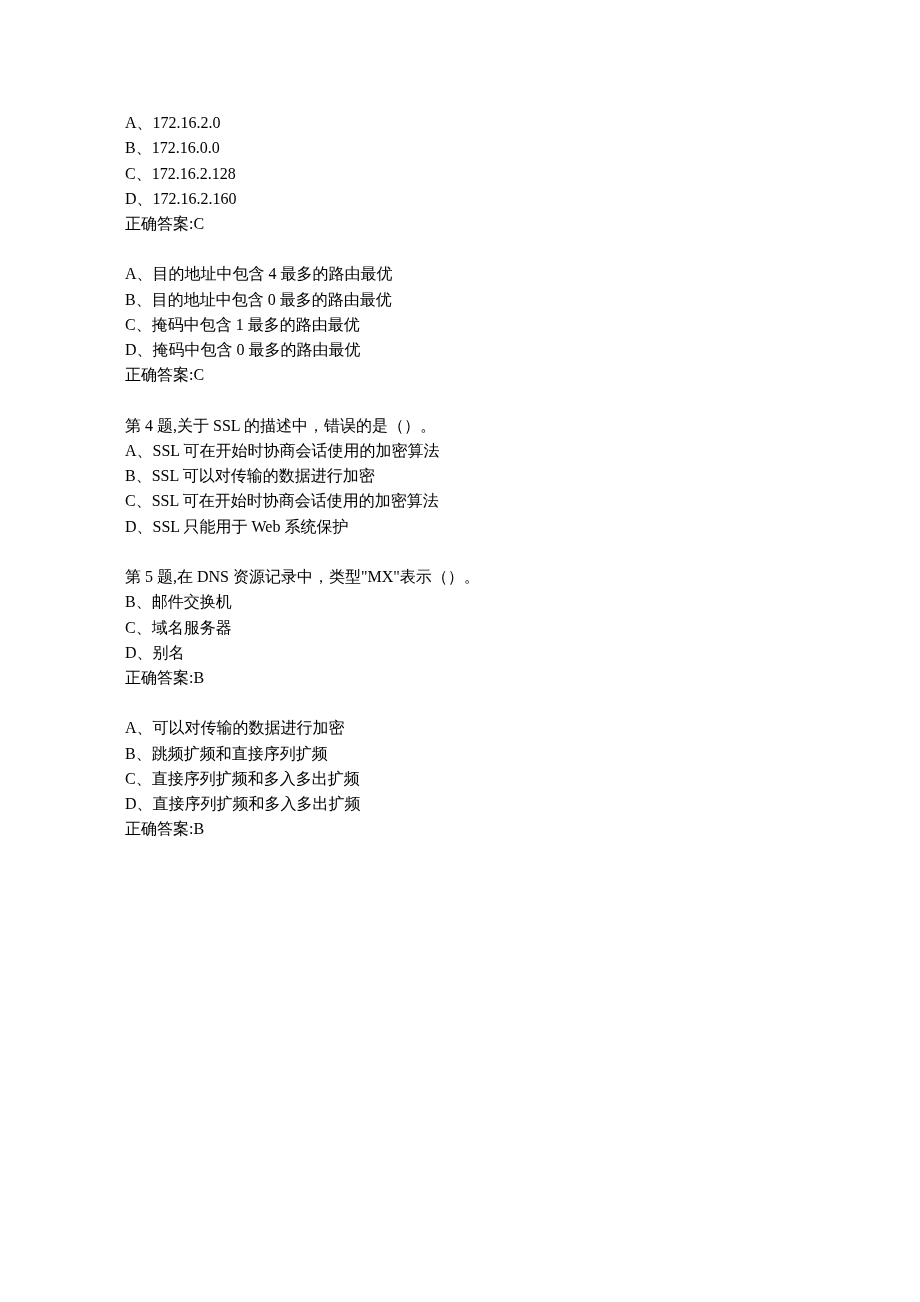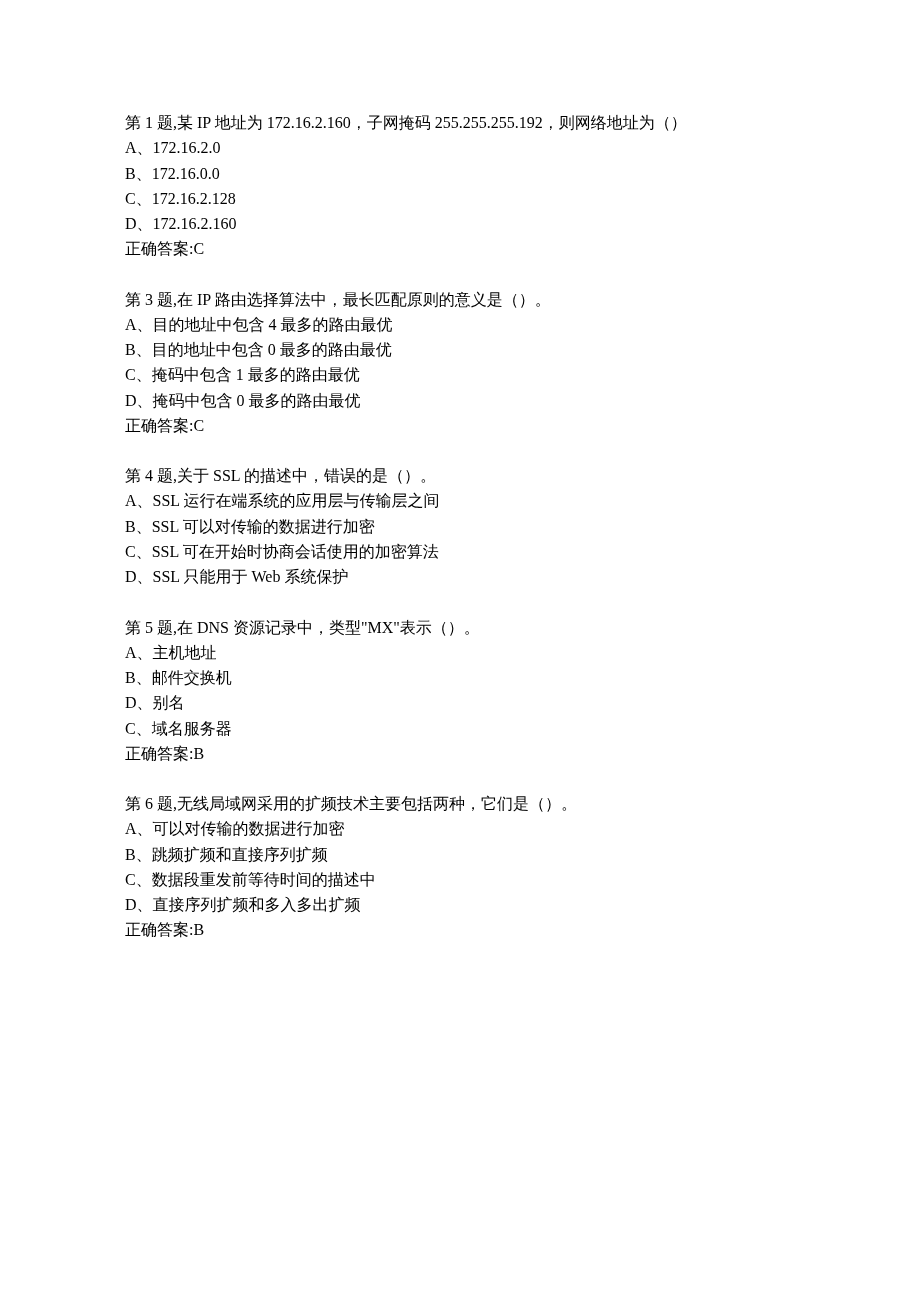--- a/index.html
+++ b/index.html
@@ -30,53 +30,49 @@
   }
 </style>
 </head>
 <body>
 
 <div class="page">
 
 
   <div id="questions">
       <div class="block">
-        <div class="line">第 1 题,某 IP 地址为 172.16.2.160，子网掩码 255.255.255.192，则网络地址为（）</div>
         <div class="line">A、172.16.2.0</div>
         <div class="line">B、172.16.0.0</div>
         <div class="line">C、172.16.2.128</div>
         <div class="line">D、172.16.2.160</div>
         <div class="line">正确答案:C</div>
       </div>
       <div class="block">
-        <div class="line">第 3 题,在 IP 路由选择算法中，最长匹配原则的意义是（）。</div>
         <div class="line">A、目的地址中包含 4 最多的路由最优</div>
         <div class="line">B、目的地址中包含 0 最多的路由最优</div>
         <div class="line">C、掩码中包含 1 最多的路由最优</div>
         <div class="line">D、掩码中包含 0 最多的路由最优</div>
         <div class="line">正确答案:C</div>
       </div>
       <div class="block">
         <div class="line">第 4 题,关于 SSL 的描述中，错误的是（）。</div>
-        <div class="line">A、SSL 运行在端系统的应用层与传输层之间</div>
+        <div class="line">A、SSL 可在开始时协商会话使用的加密算法</div>
         <div class="line">B、SSL 可以对传输的数据进行加密</div>
         <div class="line">C、SSL 可在开始时协商会话使用的加密算法</div>
         <div class="line">D、SSL 只能用于 Web 系统保护</div>
       </div>
       <div class="block">
         <div class="line">第 5 题,在 DNS 资源记录中，类型"MX"表示（）。</div>
-        <div class="line">A、主机地址</div>
         <div class="line">B、邮件交换机</div>
+        <div class="line">C、域名服务器</div>
         <div class="line">D、别名</div>
-        <div class="line">C、域名服务器</div>
         <div class="line">正确答案:B</div>
       </div>
       <div class="block">
-        <div class="line">第 6 题,无线局域网采用的扩频技术主要包括两种，它们是（）。</div>
         <div class="line">A、可以对传输的数据进行加密</div>
         <div class="line">B、跳频扩频和直接序列扩频</div>
-        <div class="line">C、数据段重发前等待时间的描述中</div>
+        <div class="line">C、直接序列扩频和多入多出扩频</div>
         <div class="line">D、直接序列扩频和多入多出扩频</div>
         <div class="line">正确答案:B</div>
       </div>
     </div>
 
 </div>
 
 </body></html>

